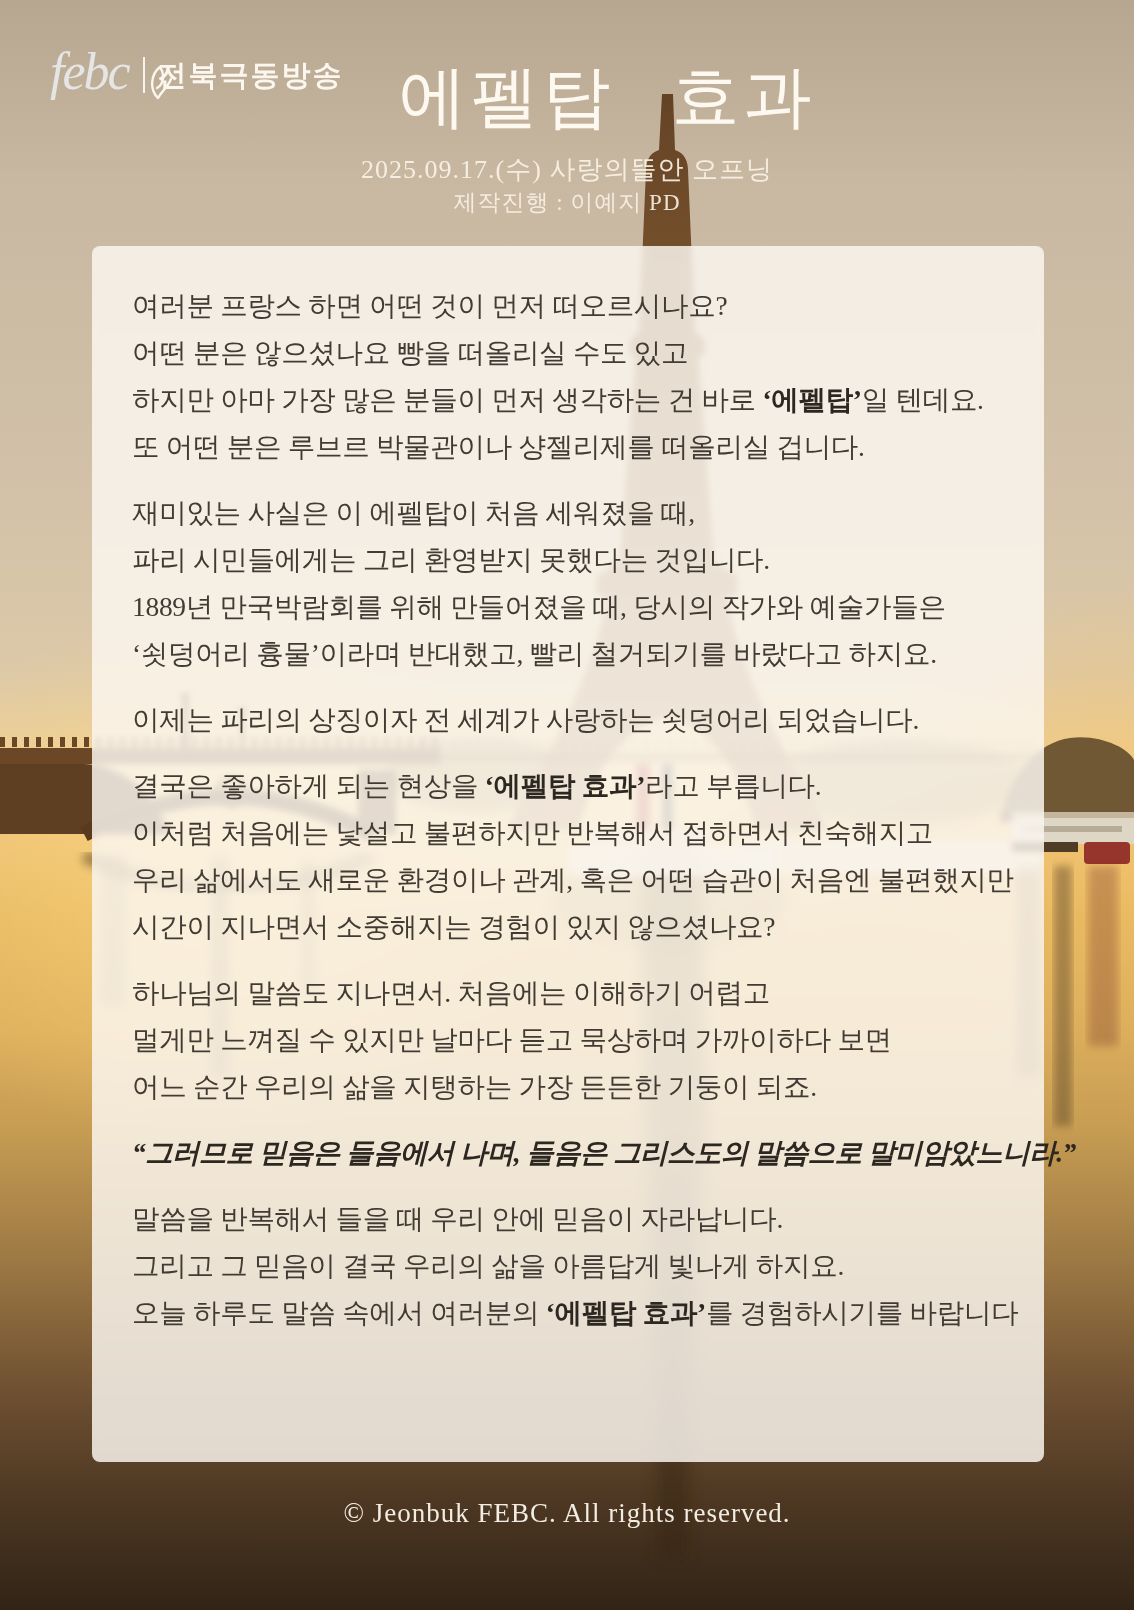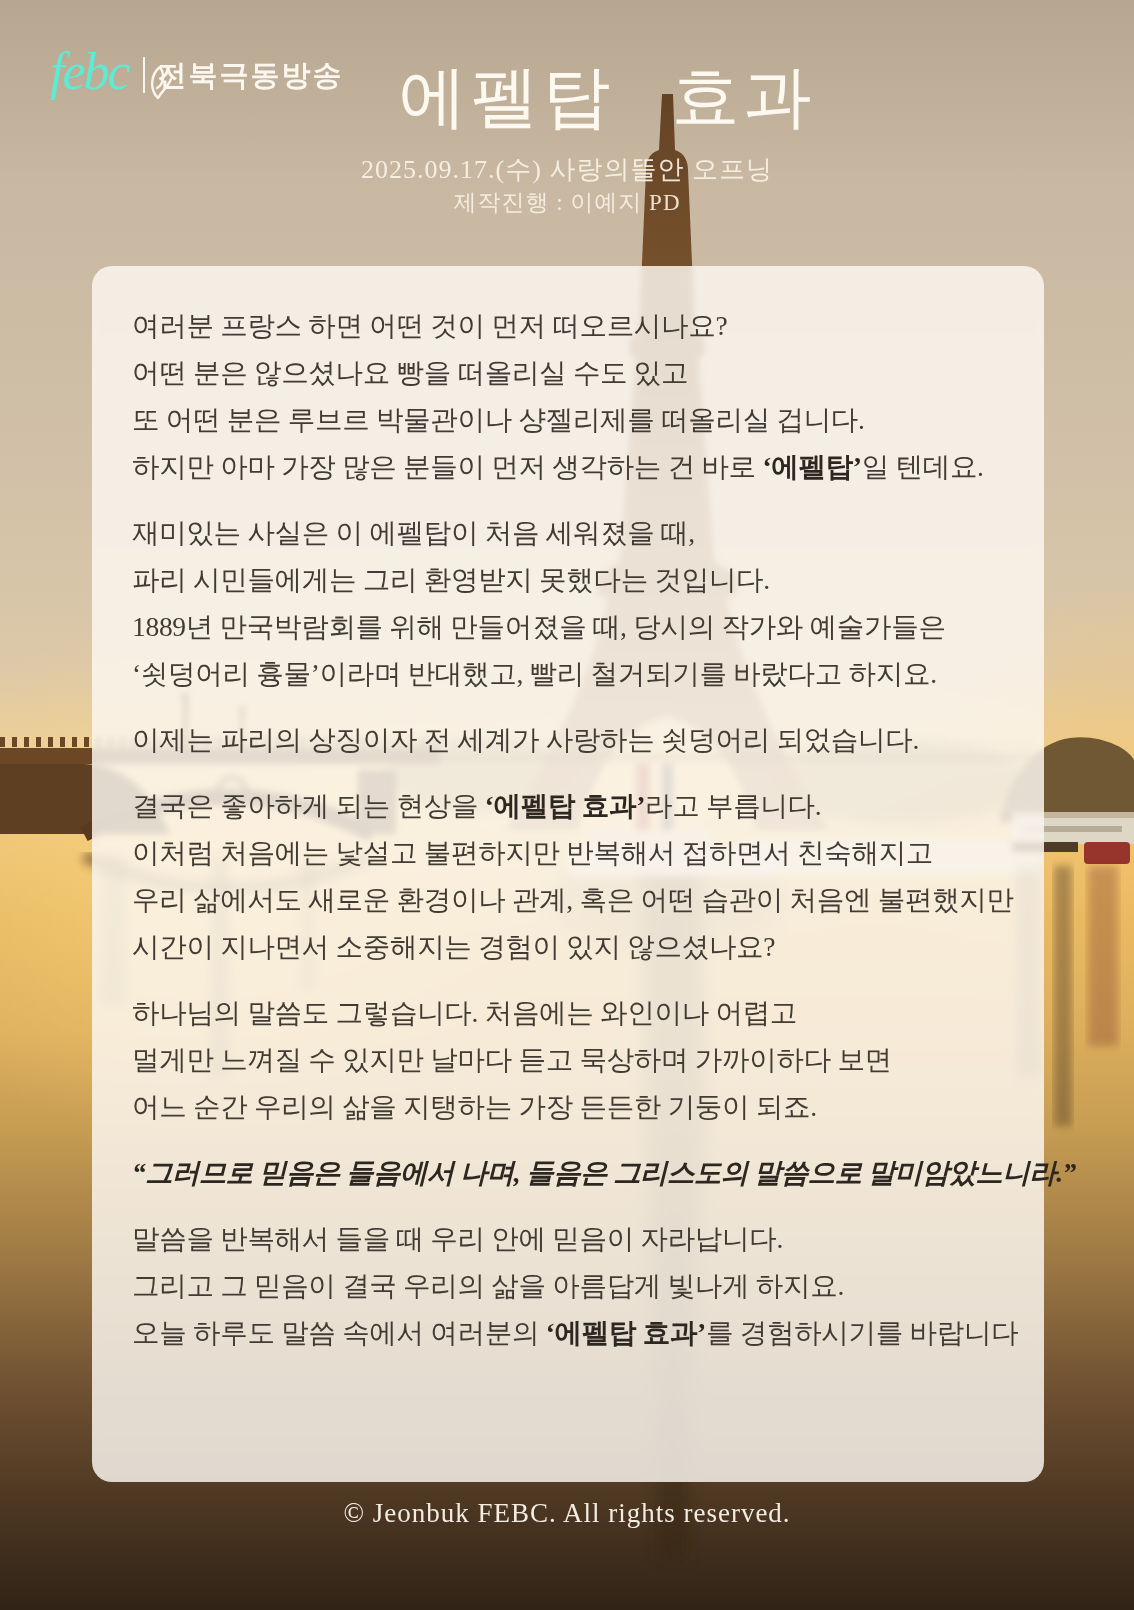--- a/index.html
+++ b/index.html
@@ -19,40 +19,40 @@
   .glow-b{left:860px;top:580px;width:560px;height:460px;
       background:radial-gradient(closest-side,rgba(247,193,95,.55),rgba(247,193,95,0));}
   .glow-c{left:220px;top:680px;width:760px;height:280px;
       background:radial-gradient(closest-side,rgba(255,228,160,.45),rgba(255,228,160,0));}
   .topshade{position:absolute;inset:0;
       background:linear-gradient(180deg,rgba(110,96,76,.14),rgba(110,96,76,0) 11%);}
   .scene{position:absolute;inset:0;width:1134px;height:1610px;}
 
   
   .logo{position:absolute;left:50px;top:46px;display:flex;align-items:center;}
-  .febc{font-style:italic;font-size:52px;line-height:1;color:#5eead4;
+  .febc{font-style:italic;font-size:52px;line-height:1;color:#e5e5e5;
         letter-spacing:-2px;position:relative;}
   .mark{position:absolute;left:94px;top:18px;width:28px;height:38px;}
   .logo-divider{width:2px;height:36px;background:rgba(255,255,255,.85);margin:6px 13px 0 14px;}
   .station{font-family:"Liberation Sans","DejaVu Sans",sans-serif;font-weight:700;
         font-size:29px;color:#fbf7ee;letter-spacing:2px;margin-top:8px;}
 
   
   .title{position:absolute;left:0;top:52px;width:100%;margin:0;text-align:center;
         font-size:68px;font-weight:500;color:#fdf9f0;letter-spacing:4px;word-spacing:36px;padding-left:40px;}
   .sub1{position:absolute;left:0;top:152px;width:100%;text-align:center;
         font-size:26px;color:rgba(249,242,229,.93);letter-spacing:1px;}
   .sub2{position:absolute;left:0;top:187px;width:100%;text-align:center;
         font-size:23px;color:rgba(249,242,229,.90);letter-spacing:1px;}
 
   
   .card{position:absolute;left:92px;top:246px;width:952px;height:1216px;
-        border-radius:20px;background:rgba(251,247,239,.84);
+        border-radius:8px;background:rgba(251,247,239,.84);
         -webkit-backdrop-filter:blur(3px);backdrop-filter:blur(3px);
-        box-sizing:border-box;padding:36px 40px;margin-top:20px;}
+        box-sizing:border-box;padding:36px 40px;}
   .para{margin-top:19px;}
   .para:first-child{margin-top:0;}
   .ln{font-size:27.5px;line-height:47px;color:#413b34;letter-spacing:-0.3px;
       white-space:nowrap;}
   .ln .b{font-weight:800;color:#2d2721;}
   .ln .i{font-style:italic;}
   .scripture .ln{letter-spacing:-0.6px;}
 
   
   .footer{position:absolute;left:0;top:1498px;width:100%;text-align:center;
@@ -152,40 +152,40 @@
 
   <h1 class="title">에펠탑 효과</h1>
   <div class="sub1">2025.09.17.(수) 사랑의뜰안 오프닝</div>
   <div class="sub2">제작진행 : 이예지 PD</div>
 
   <main class="card">
     <div id="paragraphs">
         <div class="para">
           <div class="ln"><span>여러분 프랑스 하면 어떤 것이 먼저 떠오르시나요?</span></div>
           <div class="ln"><span>어떤 분은 않으셨나요 빵을 떠올리실 수도 있고</span></div>
+          <div class="ln"><span>하지만 아마 가장 많은 분들이 먼저 생각하는 건 바로 </span><span class="b">‘에펠탑’</span><span>일 텐데요.</span></div>
           <div class="ln"><span>또 어떤 분은 루브르 박물관이나 샹젤리제를 떠올리실 겁니다.</span></div>
-          <div class="ln"><span>하지만 아마 가장 많은 분들이 먼저 생각하는 건 바로 </span><span class="b">‘에펠탑’</span><span>일 텐데요.</span></div>
         </div>
         <div class="para">
           <div class="ln"><span>재미있는 사실은 이 에펠탑이 처음 세워졌을 때,</span></div>
           <div class="ln"><span>파리 시민들에게는 그리 환영받지 못했다는 것입니다.</span></div>
           <div class="ln"><span>1889년 만국박람회를 위해 만들어졌을 때, 당시의 작가와 예술가들은</span></div>
           <div class="ln"><span>‘쇳덩어리 흉물’이라며 반대했고, 빨리 철거되기를 바랐다고 하지요.</span></div>
         </div>
         <div class="para">
           <div class="ln"><span>이제는 파리의 상징이자 전 세계가 사랑하는 쇳덩어리 되었습니다.</span></div>
         </div>
         <div class="para">
           <div class="ln"><span>결국은 좋아하게 되는 현상을 </span><span class="b">‘에펠탑 효과’</span><span>라고 부릅니다.</span></div>
           <div class="ln"><span>이처럼 처음에는 낯설고 불편하지만 반복해서 접하면서 친숙해지고</span></div>
           <div class="ln"><span>우리 삶에서도 새로운 환경이나 관계, 혹은 어떤 습관이 처음엔 불편했지만</span></div>
           <div class="ln"><span>시간이 지나면서 소중해지는 경험이 있지 않으셨나요?</span></div>
         </div>
         <div class="para">
-          <div class="ln"><span>하나님의 말씀도 그렇습니다.  처음에는 와인이나 어렵고</span></div>
+          <div class="ln"><span>하나님의 말씀도 지나면서.  처음에는 이해하기 어렵고</span></div>
           <div class="ln"><span>멀게만 느껴질 수 있지만 날마다 듣고 묵상하며 가까이하다 보면</span></div>
           <div class="ln"><span>어느 순간 우리의 삶을 지탱하는 가장 든든한 기둥이 되죠.</span></div>
         </div>
         <div class="para scripture">
           <div class="ln"><span class="b i">“그러므로 믿음은 들음에서 나며, 들음은 그리스도의 말씀으로 말미암았느니라.”</span></div>
         </div>
         <div class="para">
           <div class="ln"><span>말씀을 반복해서 들을 때 우리 안에 믿음이 자라납니다.</span></div>
           <div class="ln"><span>그리고 그 믿음이 결국 우리의 삶을 아름답게 빛나게 하지요.</span></div>
           <div class="ln"><span>오늘 하루도 말씀 속에서 여러분의 </span><span class="b">‘에펠탑 효과’</span><span>를 경험하시기를 바랍니다</span></div>

